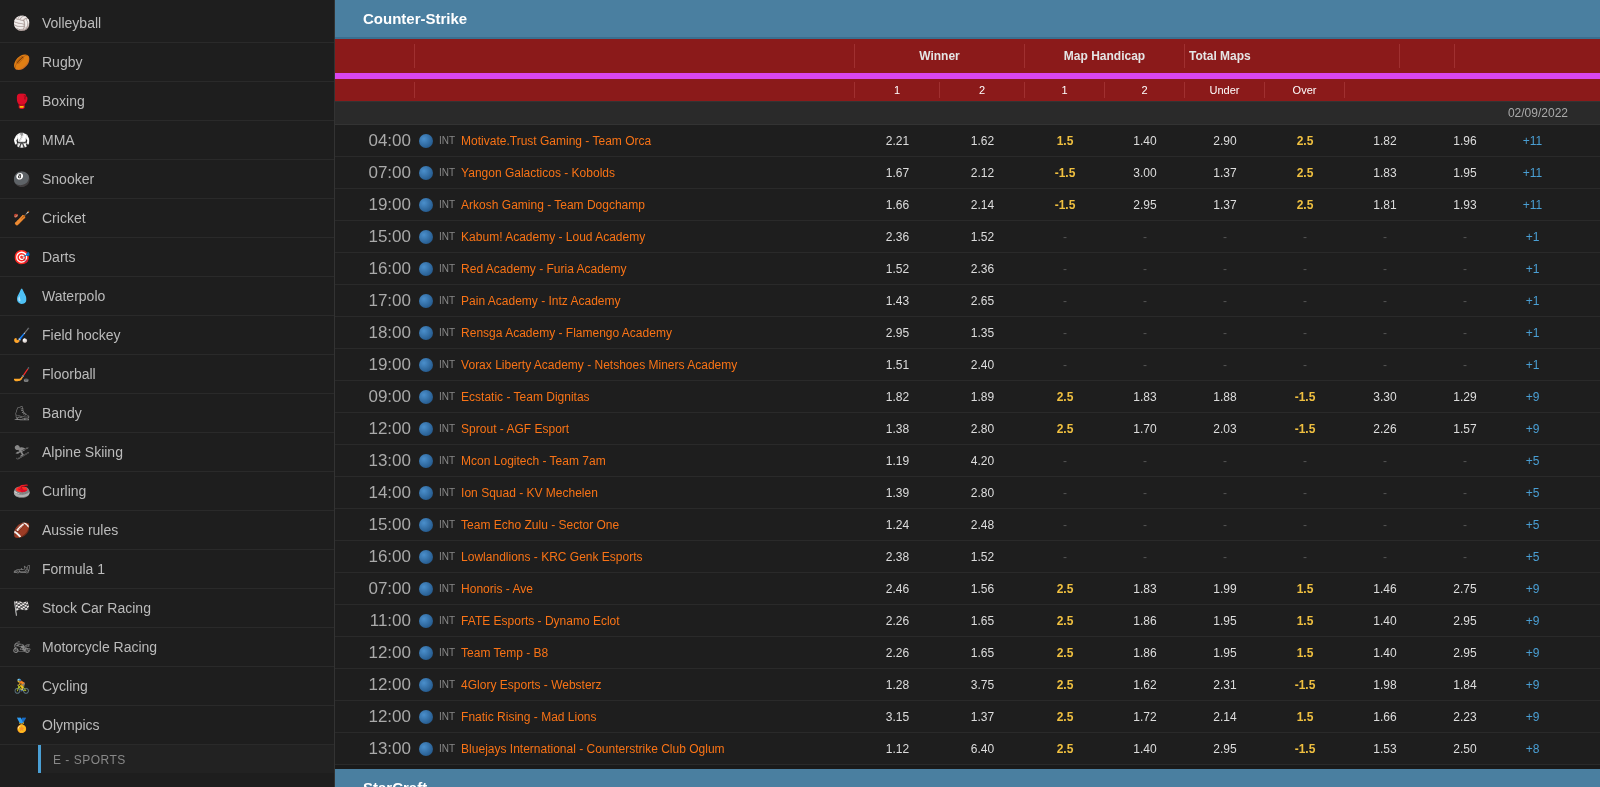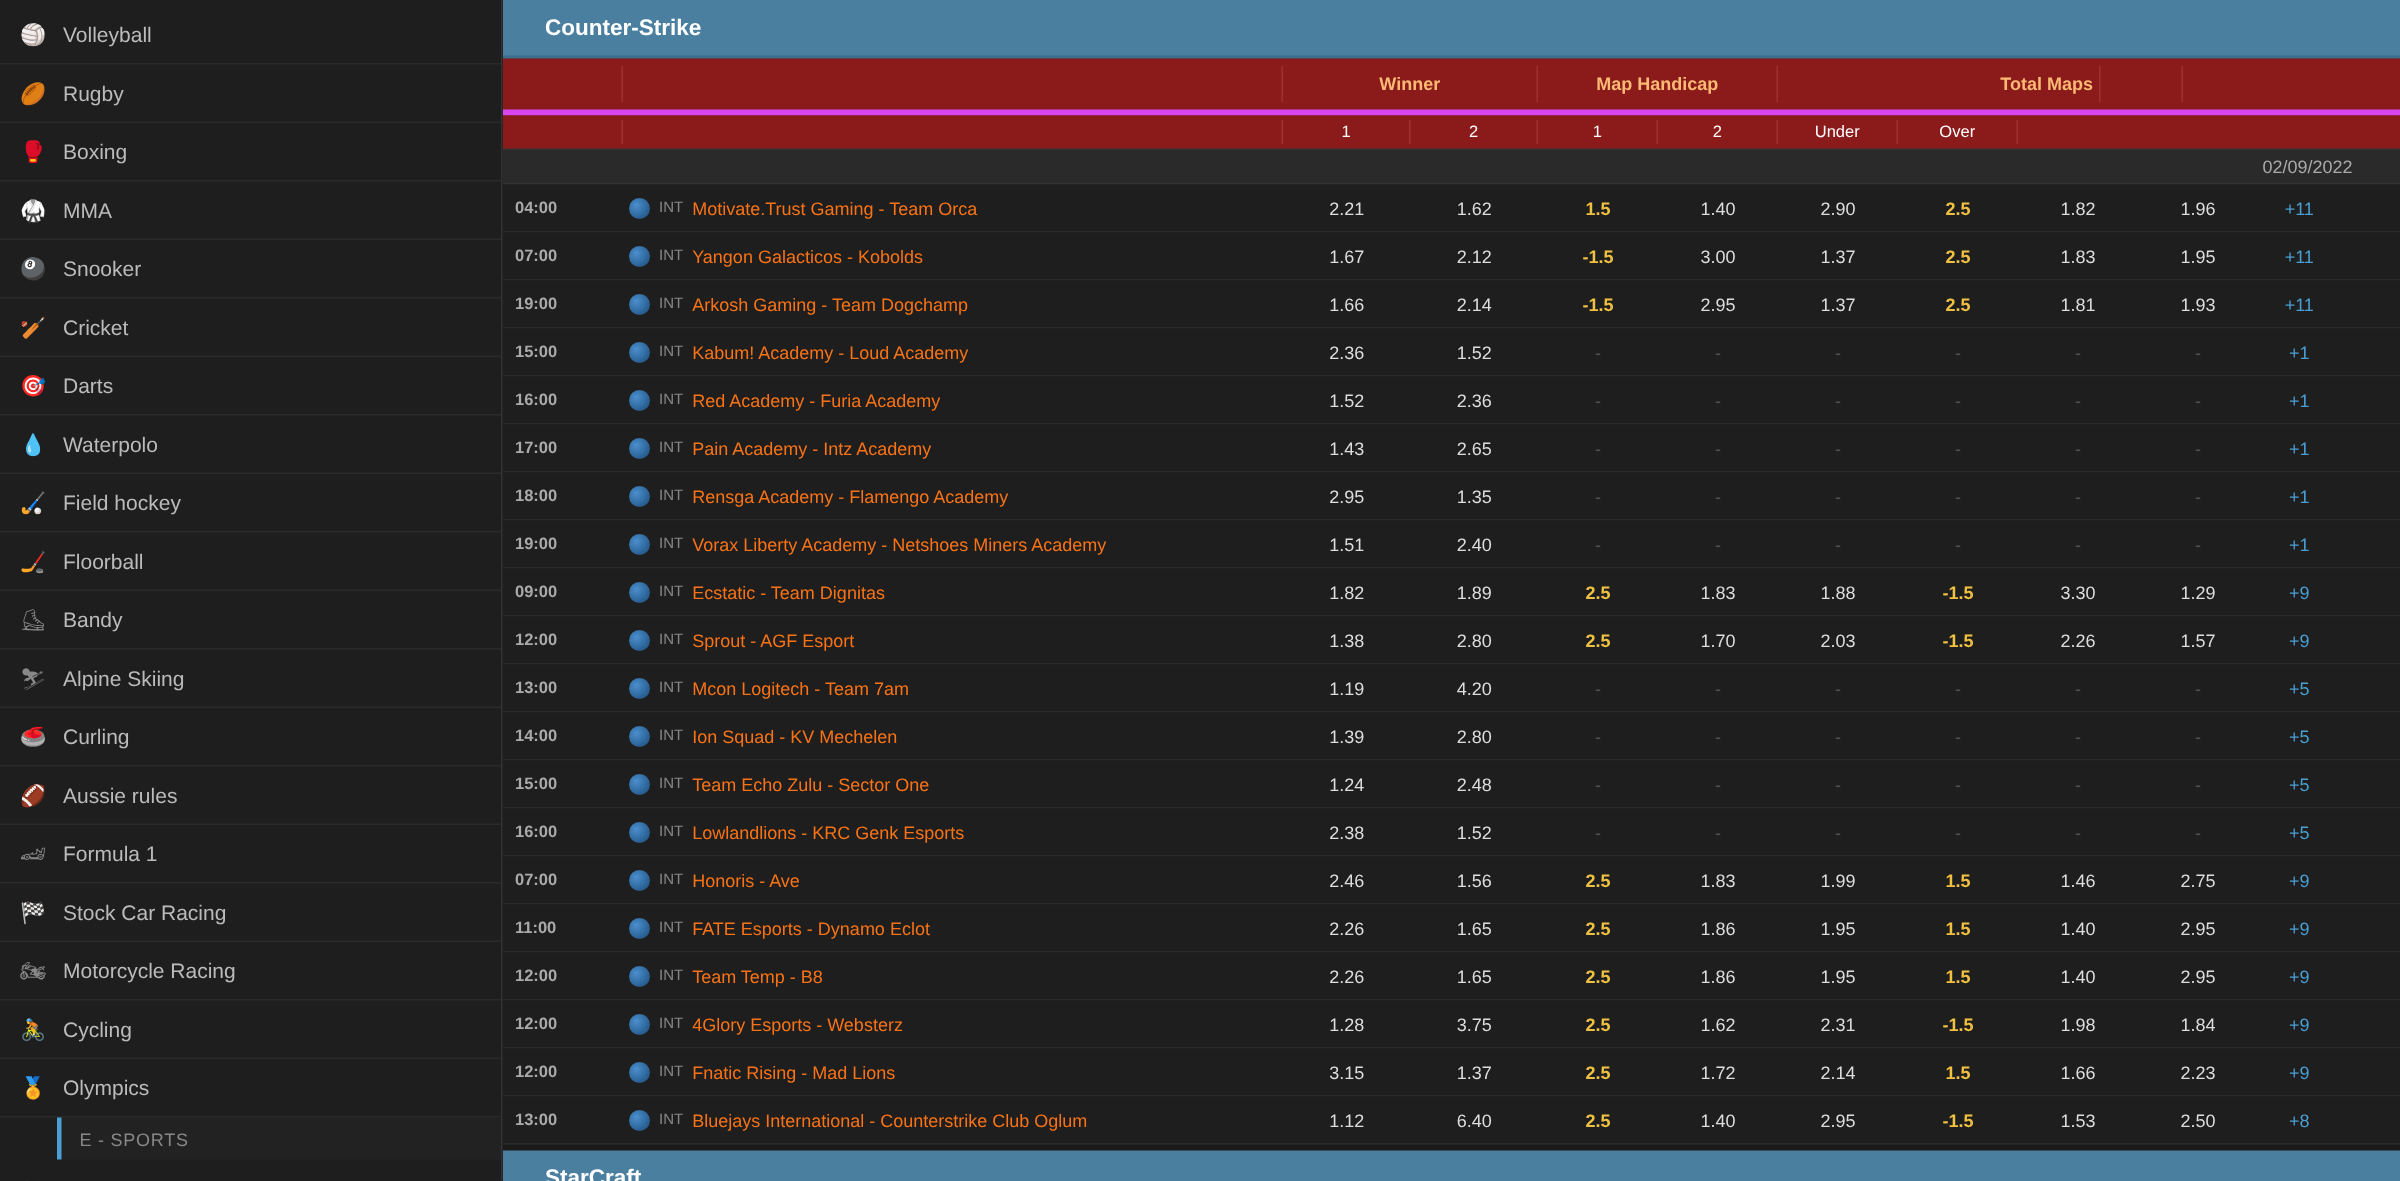--- a/index.html
+++ b/index.html
@@ -75,26 +75,26 @@
       border-bottom: 2px solid #3a6f90;
     }
 
     .table-container {
       margin-bottom: 4px;
     }
     .col-group-header {
       display: grid;
       grid-template-columns: 80px 440px 170px 160px 215px 55px;
       background: #8b1a1a;
-      color: #fdba74;
+      color: #e5e5e5;
       font-size: 12px;
       font-weight: bold;
       text-align: center;
       padding: 5px 0;
-      border-bottom: 4px solid #d946ef;
+      border-bottom: 6px solid #d946ef;
     }
     .col-sub-header {
       display: grid;
       grid-template-columns: 80px 440px 85px 85px 80px 80px 80px 80px 80px 80px 55px;
       background: #8b1a1a;
       color: #fff;
       font-size: 11px;
       text-align: center;
       padding: 3px 0;
       border-bottom: 1px solid #333;
@@ -123,24 +123,23 @@
       background: #1e1e1e;
       min-height: 32px;
     }
     .match-row > div {
       padding: 5px 4px;
       text-align: center;
       font-size: 12px;
     }
     .match-row .time-cell {
       color: #aaa;
-      font-size: 11px;
-      text-align: left;
+      font-size: 17px;
+      text-align: right;
       padding-left: 8px;
-      font-weight: bold;
     }
     .match-row .match-cell {
       text-align: left;
       display: flex;
       align-items: center;
       gap: 6px;
       padding-left: 4px;
     }
     .match-row .match-name {
       color: #f97316;
@@ -262,21 +261,21 @@
   </div>
 
 <div id="main">
 <div class="table-container">
       <div class="section-header">Counter-Strike</div>
       <div class="col-group-header" style="grid-template-columns: 80px 440px 170px 160px 215px 55px;">
         <div style="text-align: center; padding: 5px 4px; border-right: 1px solid rgb(160, 48, 48);"></div>
         <div style="text-align: center; padding: 5px 4px; border-right: 1px solid rgb(160, 48, 48);"></div>
         <div style="text-align: center; padding: 5px 4px; border-right: 1px solid rgb(160, 48, 48);">Winner</div>
         <div style="text-align: center; padding: 5px 4px; border-right: 1px solid rgb(160, 48, 48);">Map Handicap</div>
-        <div style="text-align: right; padding: 5px 4px; border-right: 1px solid rgb(160, 48, 48);">Total Maps</div>
+        <div style="text-align: left; padding: 5px 4px; border-right: 1px solid rgb(160, 48, 48);">Total Maps</div>
         <div style="text-align: center; padding: 5px 4px; border-right: 1px solid rgb(160, 48, 48);"></div>
       </div>
       <div class="col-sub-header">
         <div></div>
         <div></div>
         <div>1</div>
         <div>2</div>
         <div>1</div>
         <div>2</div>
         <div>Under</div>

